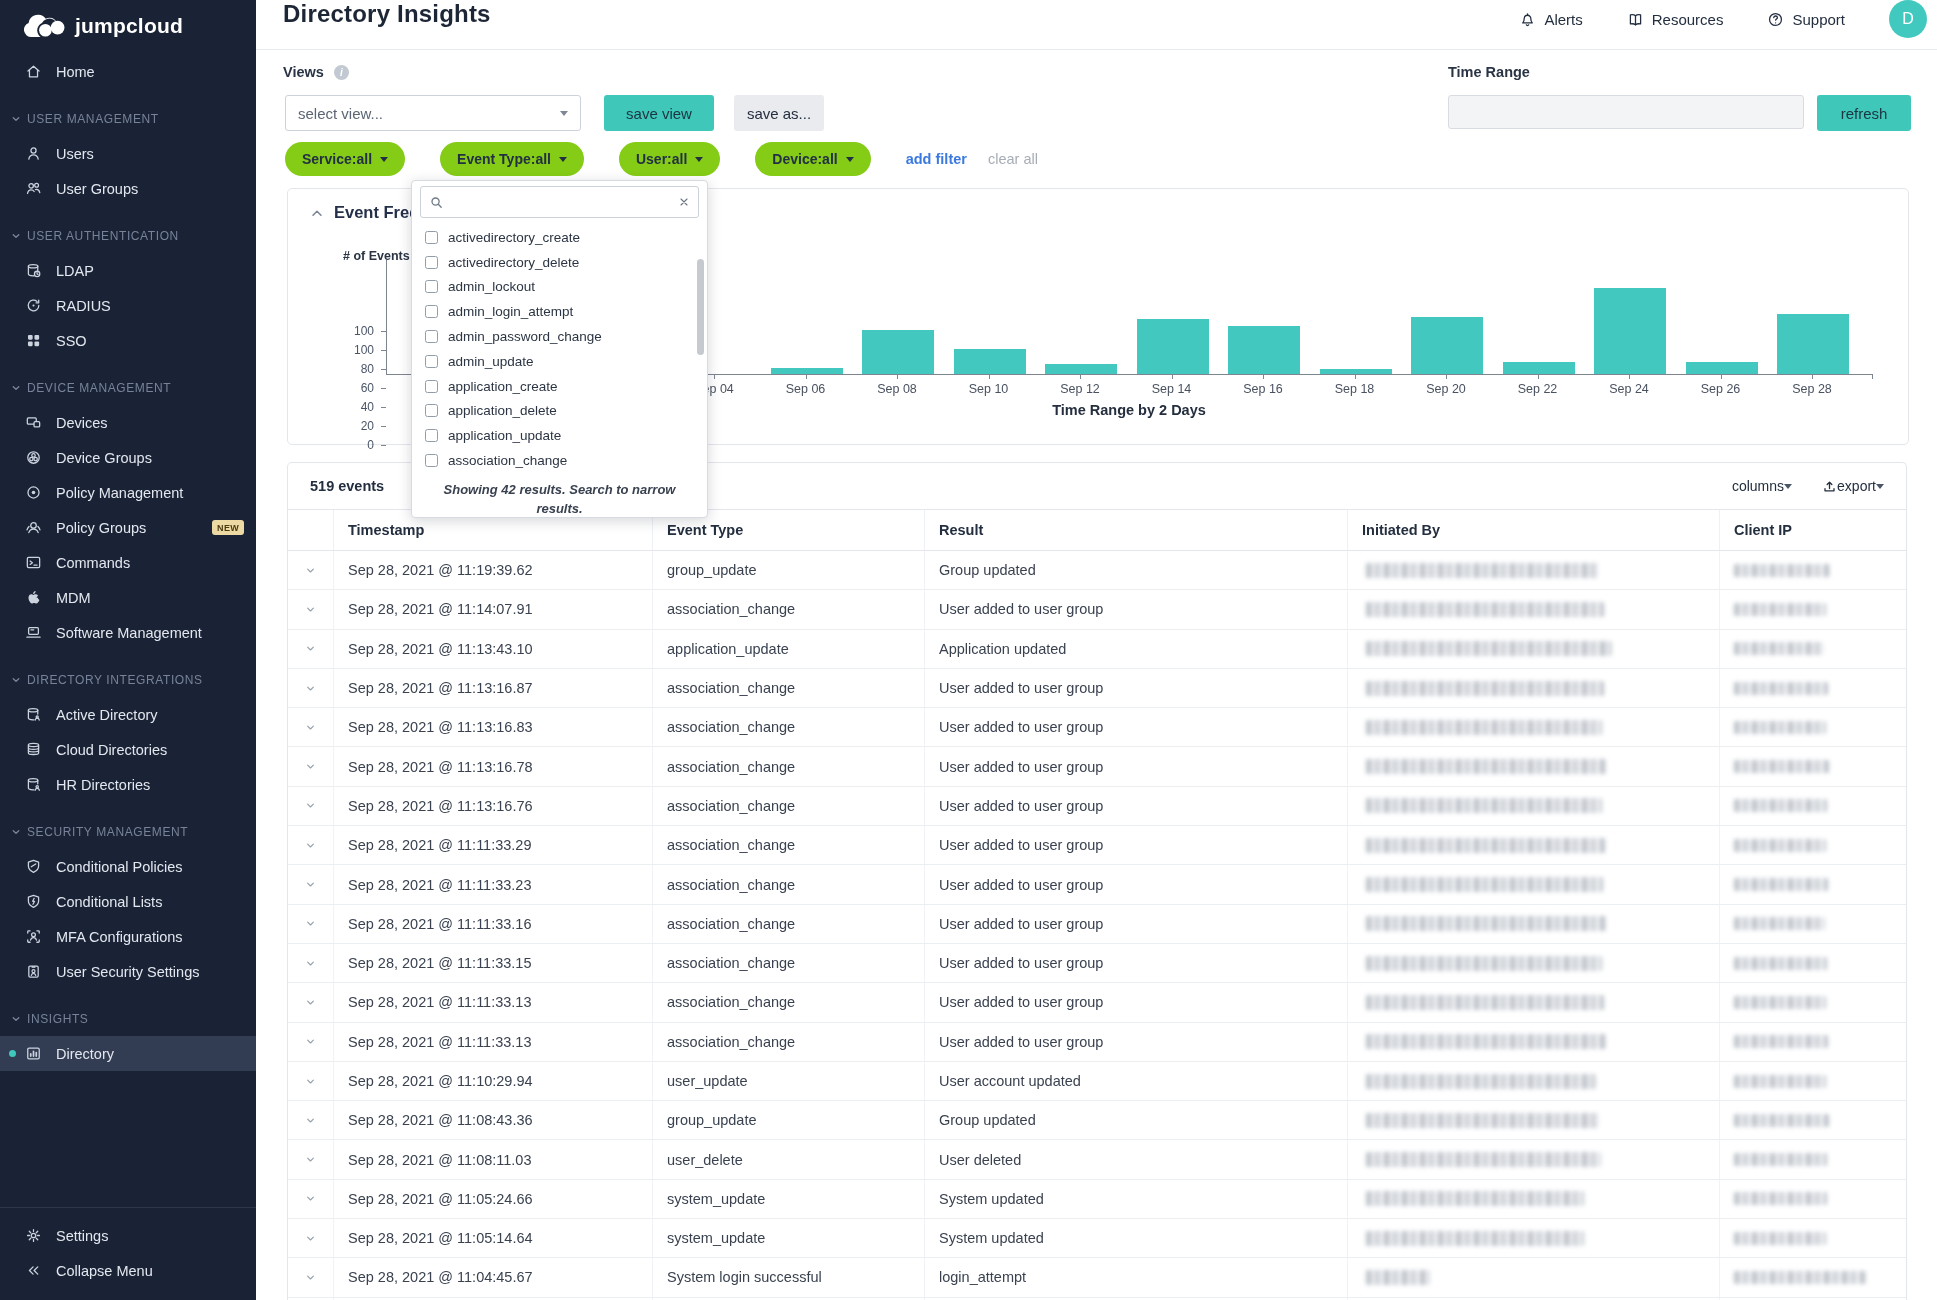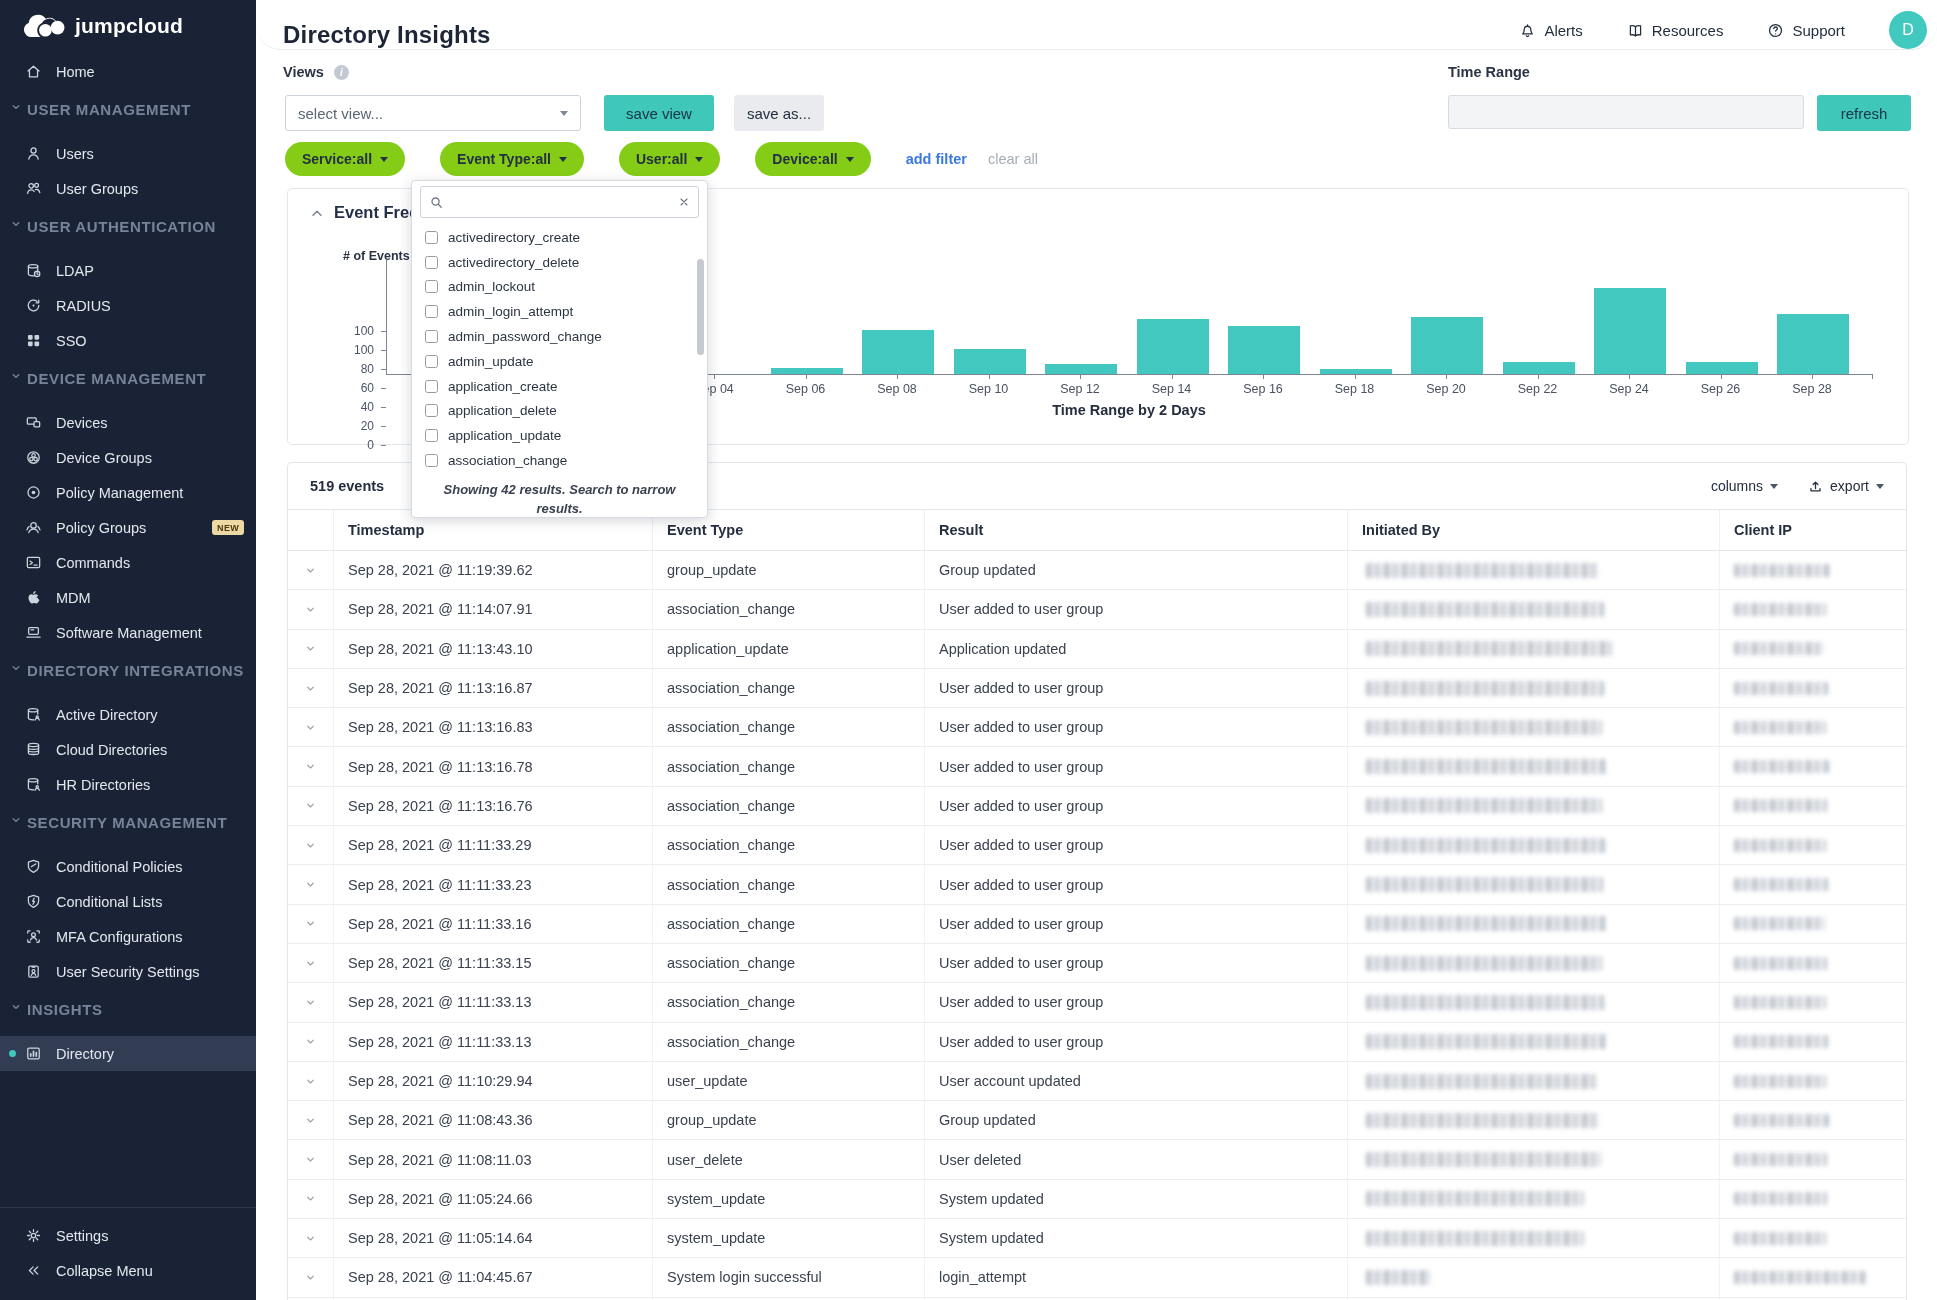--- a/index.html
+++ b/index.html
@@ -8,29 +8,29 @@
   
   .sidebar{position:absolute;left:0;top:0;width:256px;height:1300px;background:#1a2335;color:#dbe0e9;z-index:5;}
   .logo{display:flex;align-items:center;gap:9px;padding:13px 0 10px 24px;cursor:pointer;}
   .logo-mark{display:inline-flex;color:#fff;}
   .logo-text{font-size:21px;font-weight:bold;color:#fff;letter-spacing:.2px;}
   .s-list{position:absolute;top:54px;left:0;right:0;}
   .s-item{position:relative;display:flex;align-items:center;height:35px;padding:0 12px 0 25px;font-size:14.5px;color:#e3e7ef;cursor:pointer;}
   .s-item .s-icon{width:17px;height:17px;margin-right:14px;display:inline-flex;color:#ccd3df;flex:none;}
   .s-item.active{background:#323c52;}
   .active-dot{position:absolute;left:9px;top:14px;width:7px;height:7px;border-radius:50%;background:#3ec9bc;}
-  .s-section{display:flex;align-items:flex-start;height:35px;margin-top:12px;padding:0 12px 0 10px;color:#77839a;font-size:15px;font-weight:bold;letter-spacing:.6px;cursor:pointer;}
+  .s-section{display:flex;align-items:center;height:35px;margin-top:12px;padding:0 12px 0 10px;color:#77839a;font-size:12px;font-weight:normal;letter-spacing:.6px;cursor:pointer;}
   .s-section .s-caret{width:12px;height:12px;margin-right:5px;display:inline-flex;color:#77839a;}
   .badge{margin-left:auto;background:#ecd9a4;color:#4c3a10;font-size:9px;font-weight:bold;border-radius:3px;padding:2.5px 5px;letter-spacing:.3px;}
   .s-footer{position:absolute;left:0;right:0;bottom:12px;}
   .s-divider{height:1px;background:#2d374b;margin:0 0 10px 0;}
 
   
   .content{position:absolute;left:256px;top:0;width:1681px;height:1300px;}
-  .topbar{position:absolute;left:0;top:0;width:1681px;height:49px;border-bottom:1px solid #e7eaee;display:flex;align-items:flex-end;background:#fff;border-radius:25px;}
+  .topbar{position:absolute;left:0;top:0;width:1681px;height:49px;border-bottom:1px solid #e7eaee;display:flex;align-items:flex-start;background:#fff;}
   .topbar h1{margin:0 0 0 27px;font-size:24px;color:#1d2636;font-weight:bold;letter-spacing:.2px;}
   .topnav{margin-left:auto;display:flex;align-items:center;gap:44px;padding-right:10px;}
   .nav-item{display:flex;align-items:center;gap:8px;font-size:15px;color:#232e3f;cursor:pointer;}
   .nav-item .nv-icon{display:inline-flex;color:#232e3f;}
   .avatar{width:38px;height:38px;border-radius:50%;background:#41c9c0;color:#fff;display:flex;align-items:center;justify-content:center;font-size:16px;cursor:pointer;}
 
   
   .views-label{position:absolute;left:27px;top:64px;display:flex;gap:10px;align-items:center;font-size:14.5px;font-weight:bold;color:#2a3445;}
   .info-dot{width:15px;height:15px;border-radius:50%;background:#c3c9d2;color:#fff;font-size:10px;display:flex;align-items:center;justify-content:center;font-style:italic;font-weight:bold;cursor:pointer;}
   .select{position:absolute;left:29px;top:95px;width:296px;height:36px;box-sizing:border-box;border:1px solid #ccd2da;border-radius:3px;display:flex;align-items:center;padding:0 12px;font-size:15px;color:#5b6573;background:#fff;cursor:pointer;}
@@ -65,21 +65,21 @@
   .xtick{position:absolute;top:0;}
   .xtm{position:absolute;left:0;top:0;width:1px;height:4px;background:#7d8590;}
   .xtlabel{position:absolute;top:7px;transform:translateX(-50%);font-size:12.5px;color:#4a5260;white-space:nowrap;}
   .xlab{position:absolute;left:98px;top:213px;width:1486px;text-align:center;font-size:14.5px;font-weight:bold;color:#242e3e;}
 
   
   .table-card{position:absolute;left:31px;top:462px;width:1620px;height:838px;border:1px solid #e3e7ec;border-bottom:none;border-radius:5px 5px 0 0;background:#fff;overflow:hidden;box-sizing:border-box;}
   .t-toolbar{height:46px;display:flex;align-items:center;padding:0 22px;}
   .t-count{font-size:14.5px;font-weight:bold;color:#232e3f;}
   .t-actions{margin-left:auto;display:flex;align-items:center;gap:30px;}
-  .t-btn{display:flex;align-items:center;gap:7px;font-size:14px;color:#232e3f;background:none;border:none;font-family:inherit;cursor:pointer;padding:0;}
+  .t-btn{display:flex;align-items:center;font-size:14px;color:#232e3f;background:none;border:none;font-family:inherit;cursor:pointer;padding:0;}
   .t-btn .caret{border-top-color:#4a5568;border-left-width:4px;border-right-width:4px;border-top-width:5px;}
   .t-head,.row{display:grid;grid-template-columns:45px 319px 272px 423px 372px 187px;align-items:stretch;}
   .t-head{height:40px;border-top:1px solid #e3e7ec;border-bottom:1px solid #e3e7ec;}
   .th{font-size:14.5px;font-weight:bold;color:#232e3f;padding-left:14px;display:flex;align-items:center;border-left:1px solid #eef1f4;cursor:pointer;text-align:center;}
   .th:first-child{border-left:none;}
   .row{height:38.3px;border-bottom:1px solid #eceff2;}
   .cell{font-size:14.5px;color:#3a4250;padding-left:14px;display:flex;align-items:center;border-left:1px solid #f0f2f5;overflow:hidden;}
   .exp{display:flex;align-items:center;justify-content:center;color:#9aa2ac;cursor:pointer;}
   .redact{display:inline-block;height:15px;border-radius:2px;background:repeating-linear-gradient(90deg,#b4bac2 0 5px,#e3e5e9 5px 9px,#c9cdd3 9px 14px,#eceef1 14px 18px);filter:blur(2px);opacity:.85;}
   .redact.ip{height:13px;}

